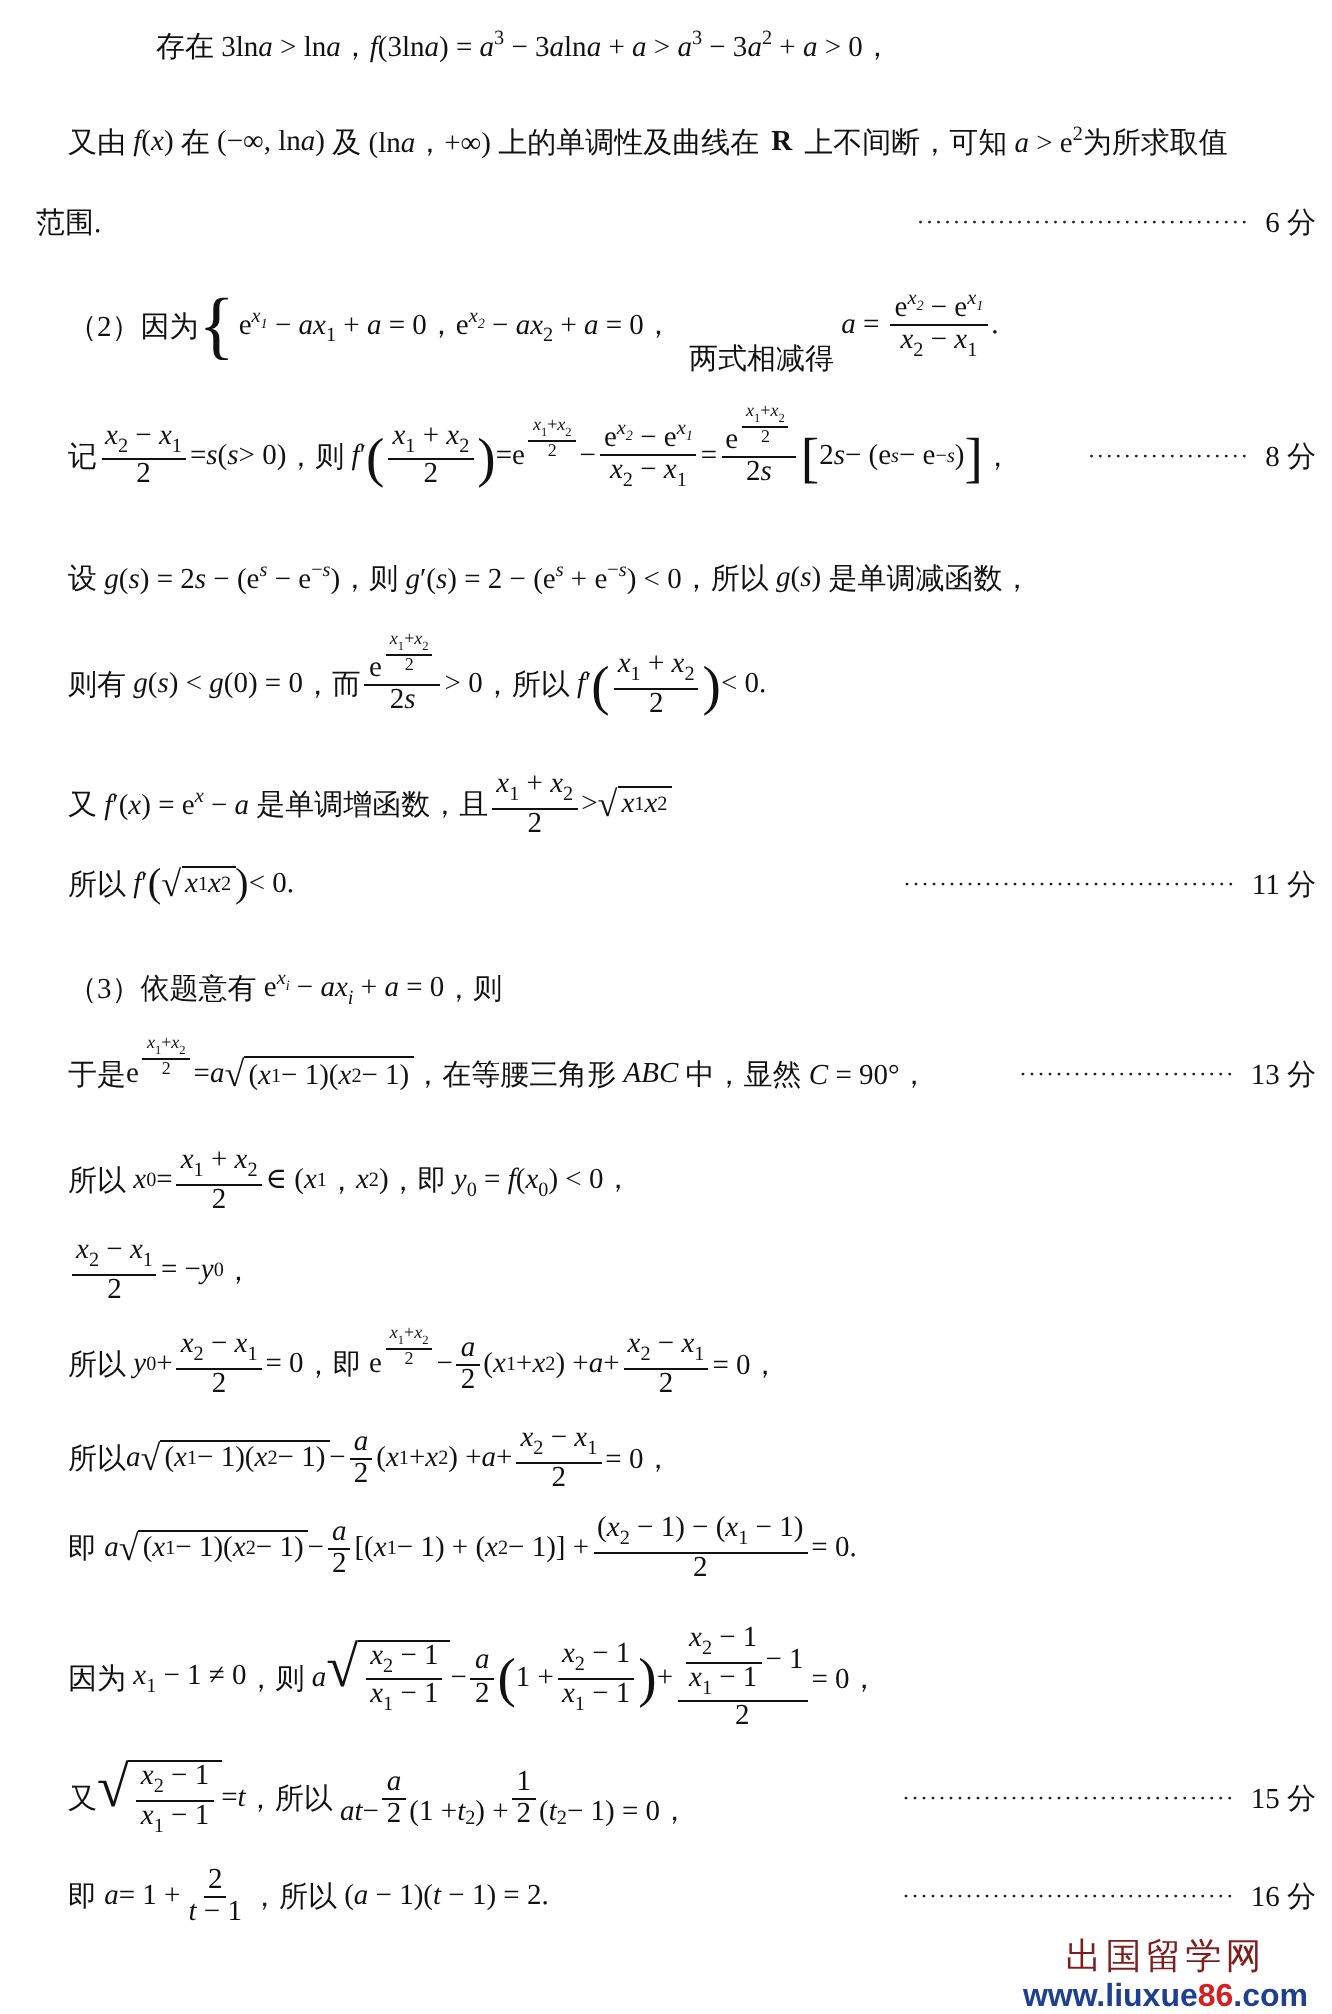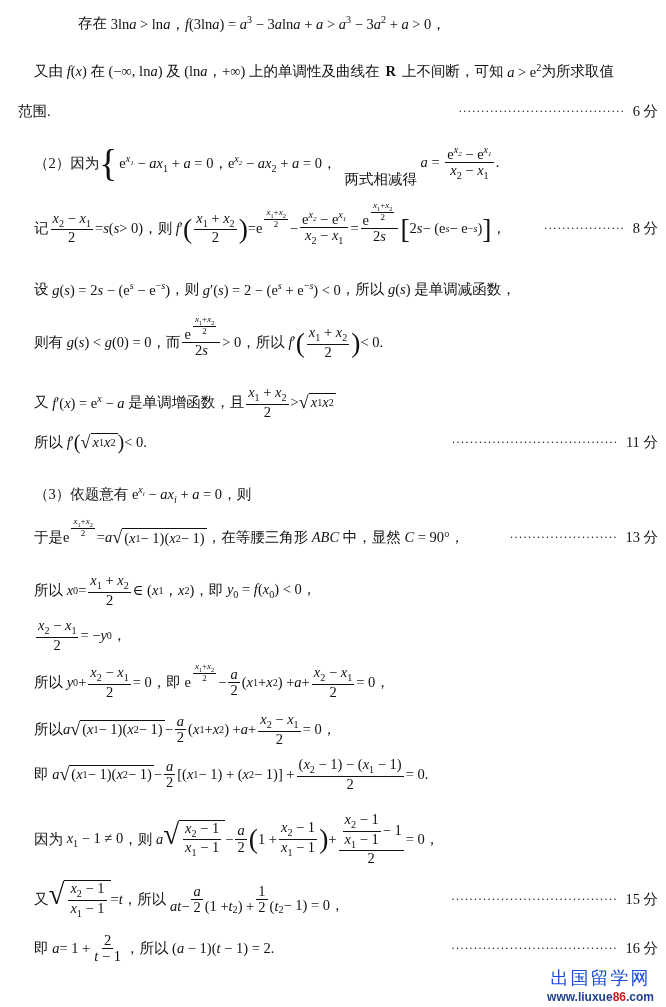--- a/index.html
+++ b/index.html
@@ -22,22 +22,22 @@
   .big-paren { font-size: 1.9em; line-height: 1; font-weight: 300; }
   .brace-wrap { display: inline-flex; align-items: center; }
   .brace { font-size: 2.6em; line-height: 1; font-weight: 200; margin-right: 2px; }
   .sys { display: inline-flex; line-height: 1.55; }
   .expgrp { display: inline-flex; align-items: flex-start; }
   .expgrp .sup { font-size: 0.62em; margin-top: -12px; }
   .score { margin-left: auto; display: flex; align-items: center; }
   .dots { letter-spacing: 0.5px; color: #222; font-size: 12px; }
   .pts { margin-left: 8px; text-align: center; }
   .logo { position: absolute; right: 12px; top: 966px; text-align: center; }
-  .logo-cn { font-family: "DejaVu Sans", sans-serif; font-size: 18px; color: #1d4ed8; letter-spacing: 2px; }
-  .logo-url { font-family: "Liberation Sans", sans-serif; font-size: 12px; color: #1f3f8f; font-weight: bold; }
+  .logo-cn { font-family: "DejaVu Sans", sans-serif; font-size: 18px; color: #7f1d1d; letter-spacing: 2px; }
+  .logo-url { font-family: "Liberation Sans", sans-serif; font-size: 16px; color: #1f3f8f; font-weight: bold; }
   .logo-url .hl { color: #d42020; }
 </style>
 </head>
 <body>
 
 <div class="line" style="top:14px; left:78px;">
   <span>存在</span>
   <span>&nbsp;3ln<span class="i">a</span> &gt; ln<span class="i">a</span>，<span class="i">f</span>(3ln<span class="i">a</span>) = <span class="i">a</span><sup>3</sup> − 3<span class="i">a</span>ln<span class="i">a</span> + <span class="i">a</span> &gt; <span class="i">a</span><sup>3</sup> − 3<span class="i">a</span><sup>2</sup> + <span class="i">a</span> &gt; 0，</span>
 </div>
 

